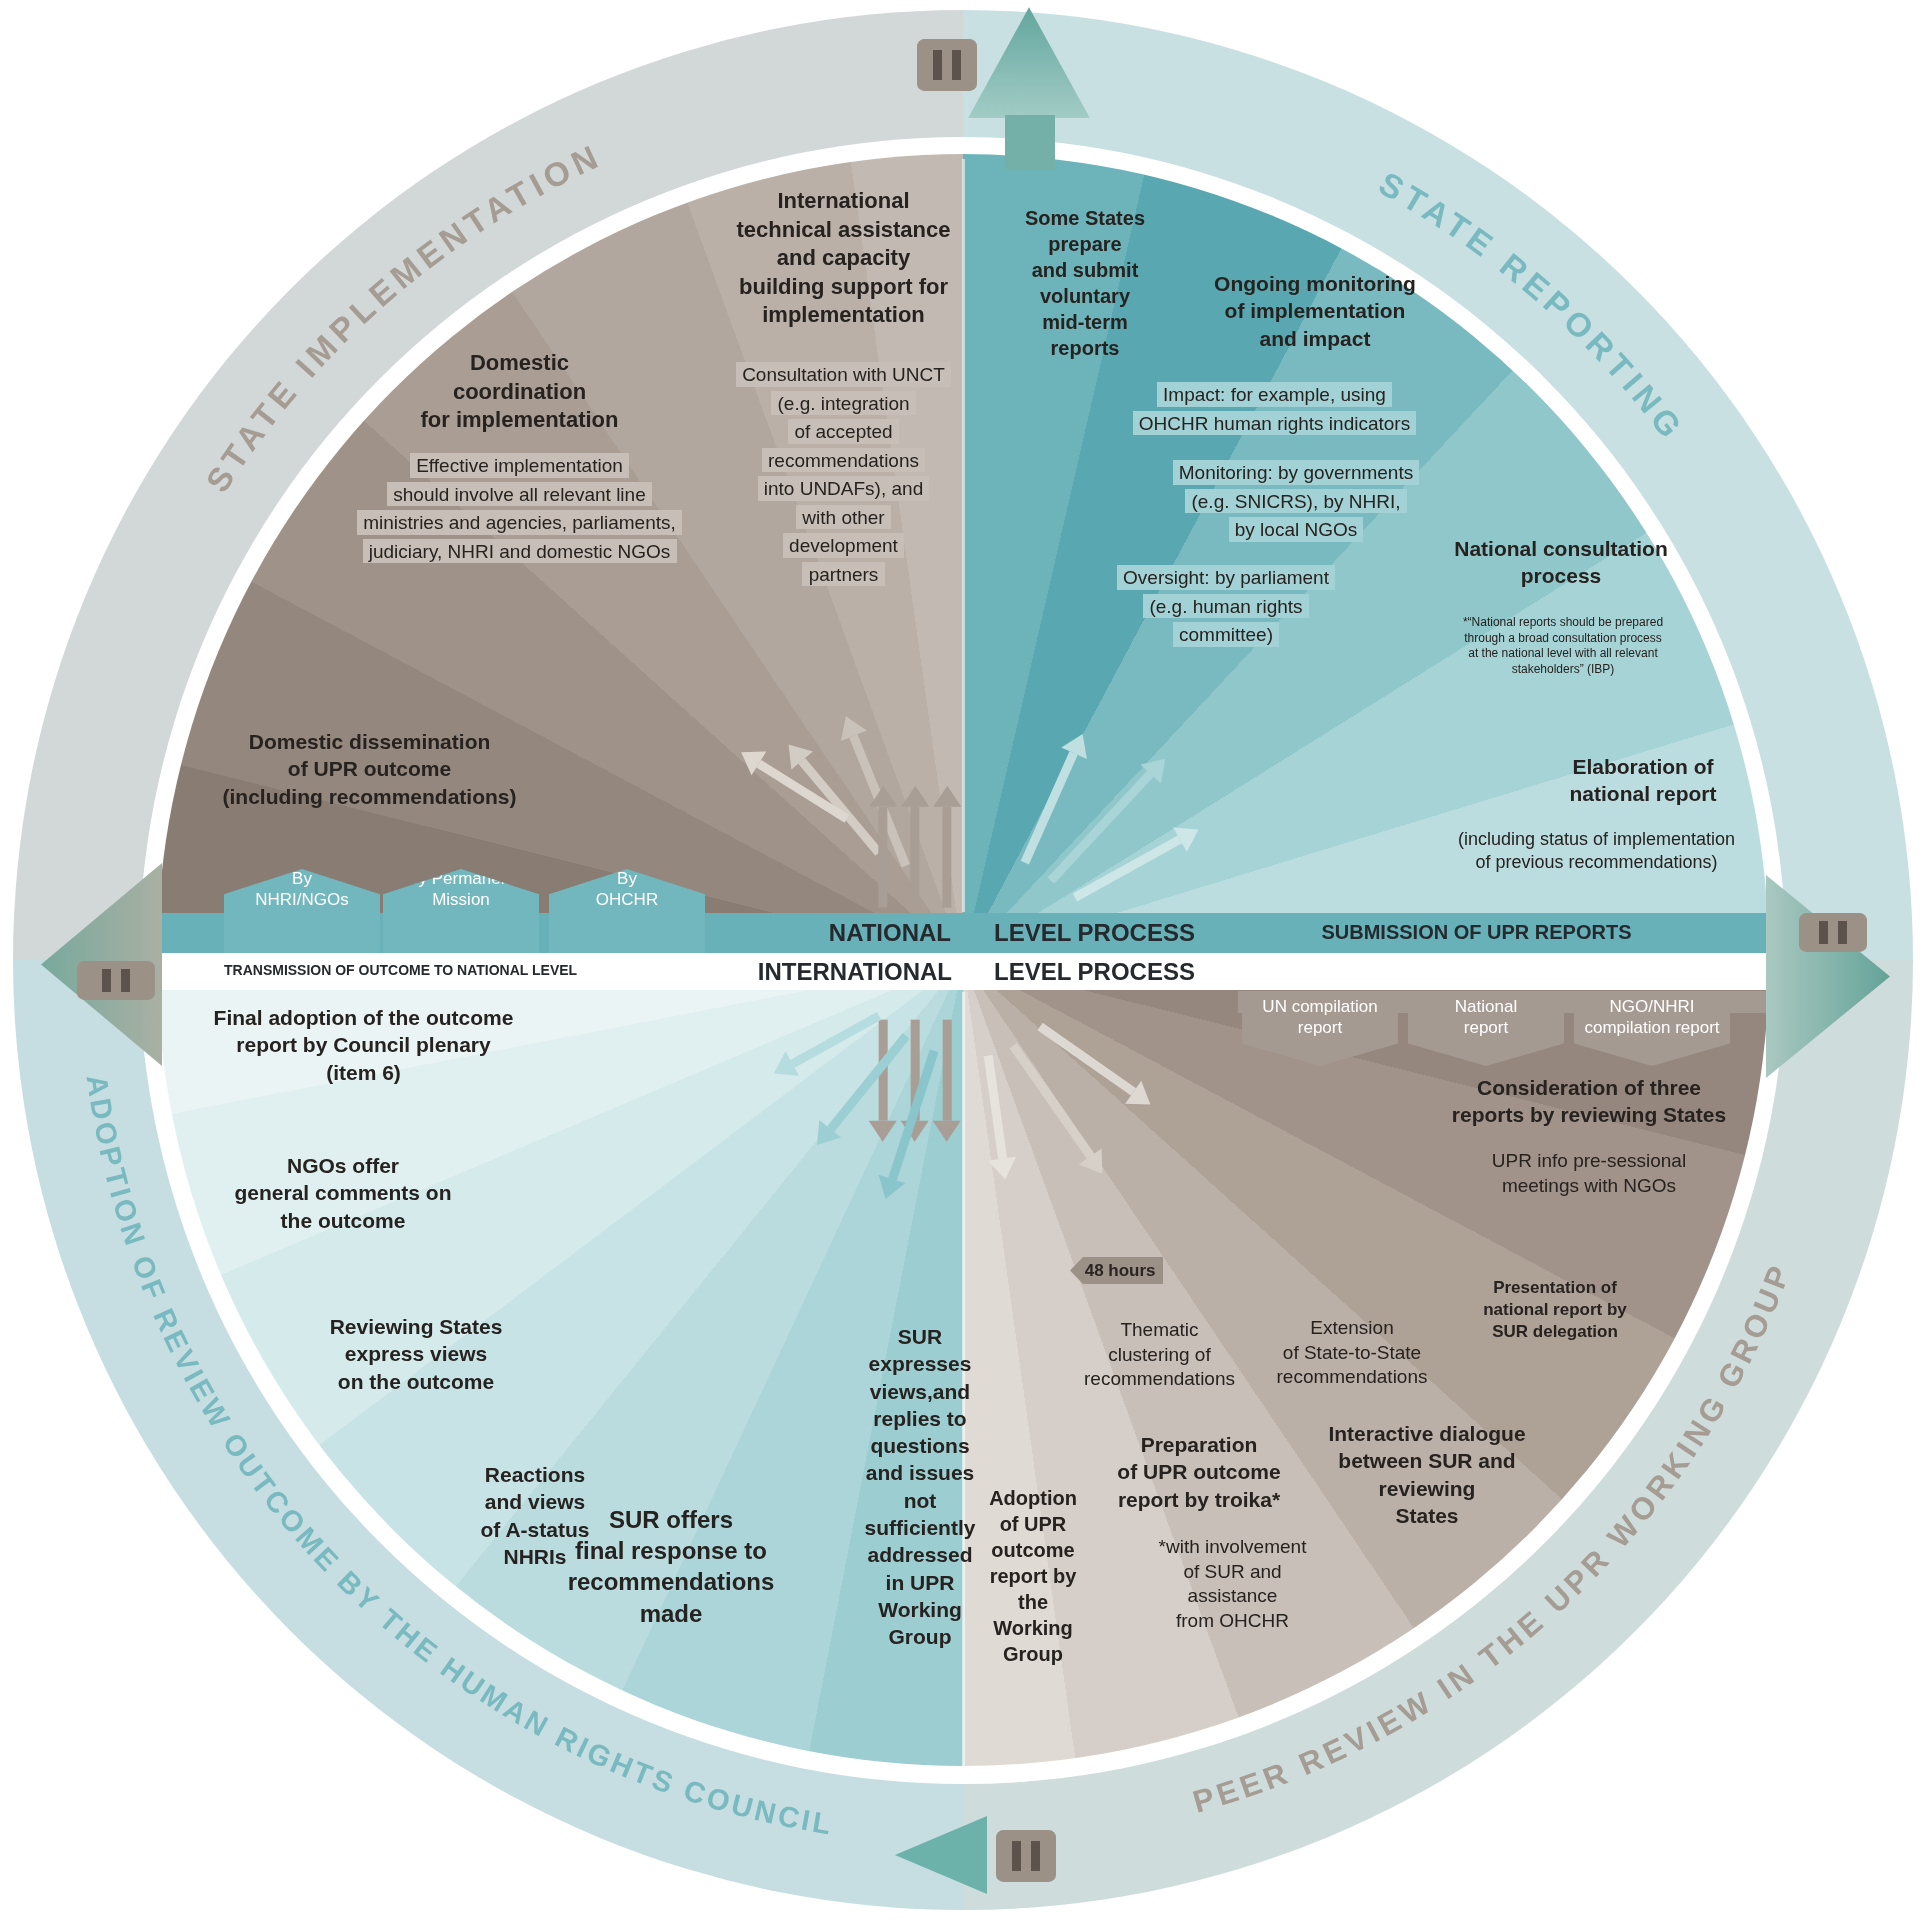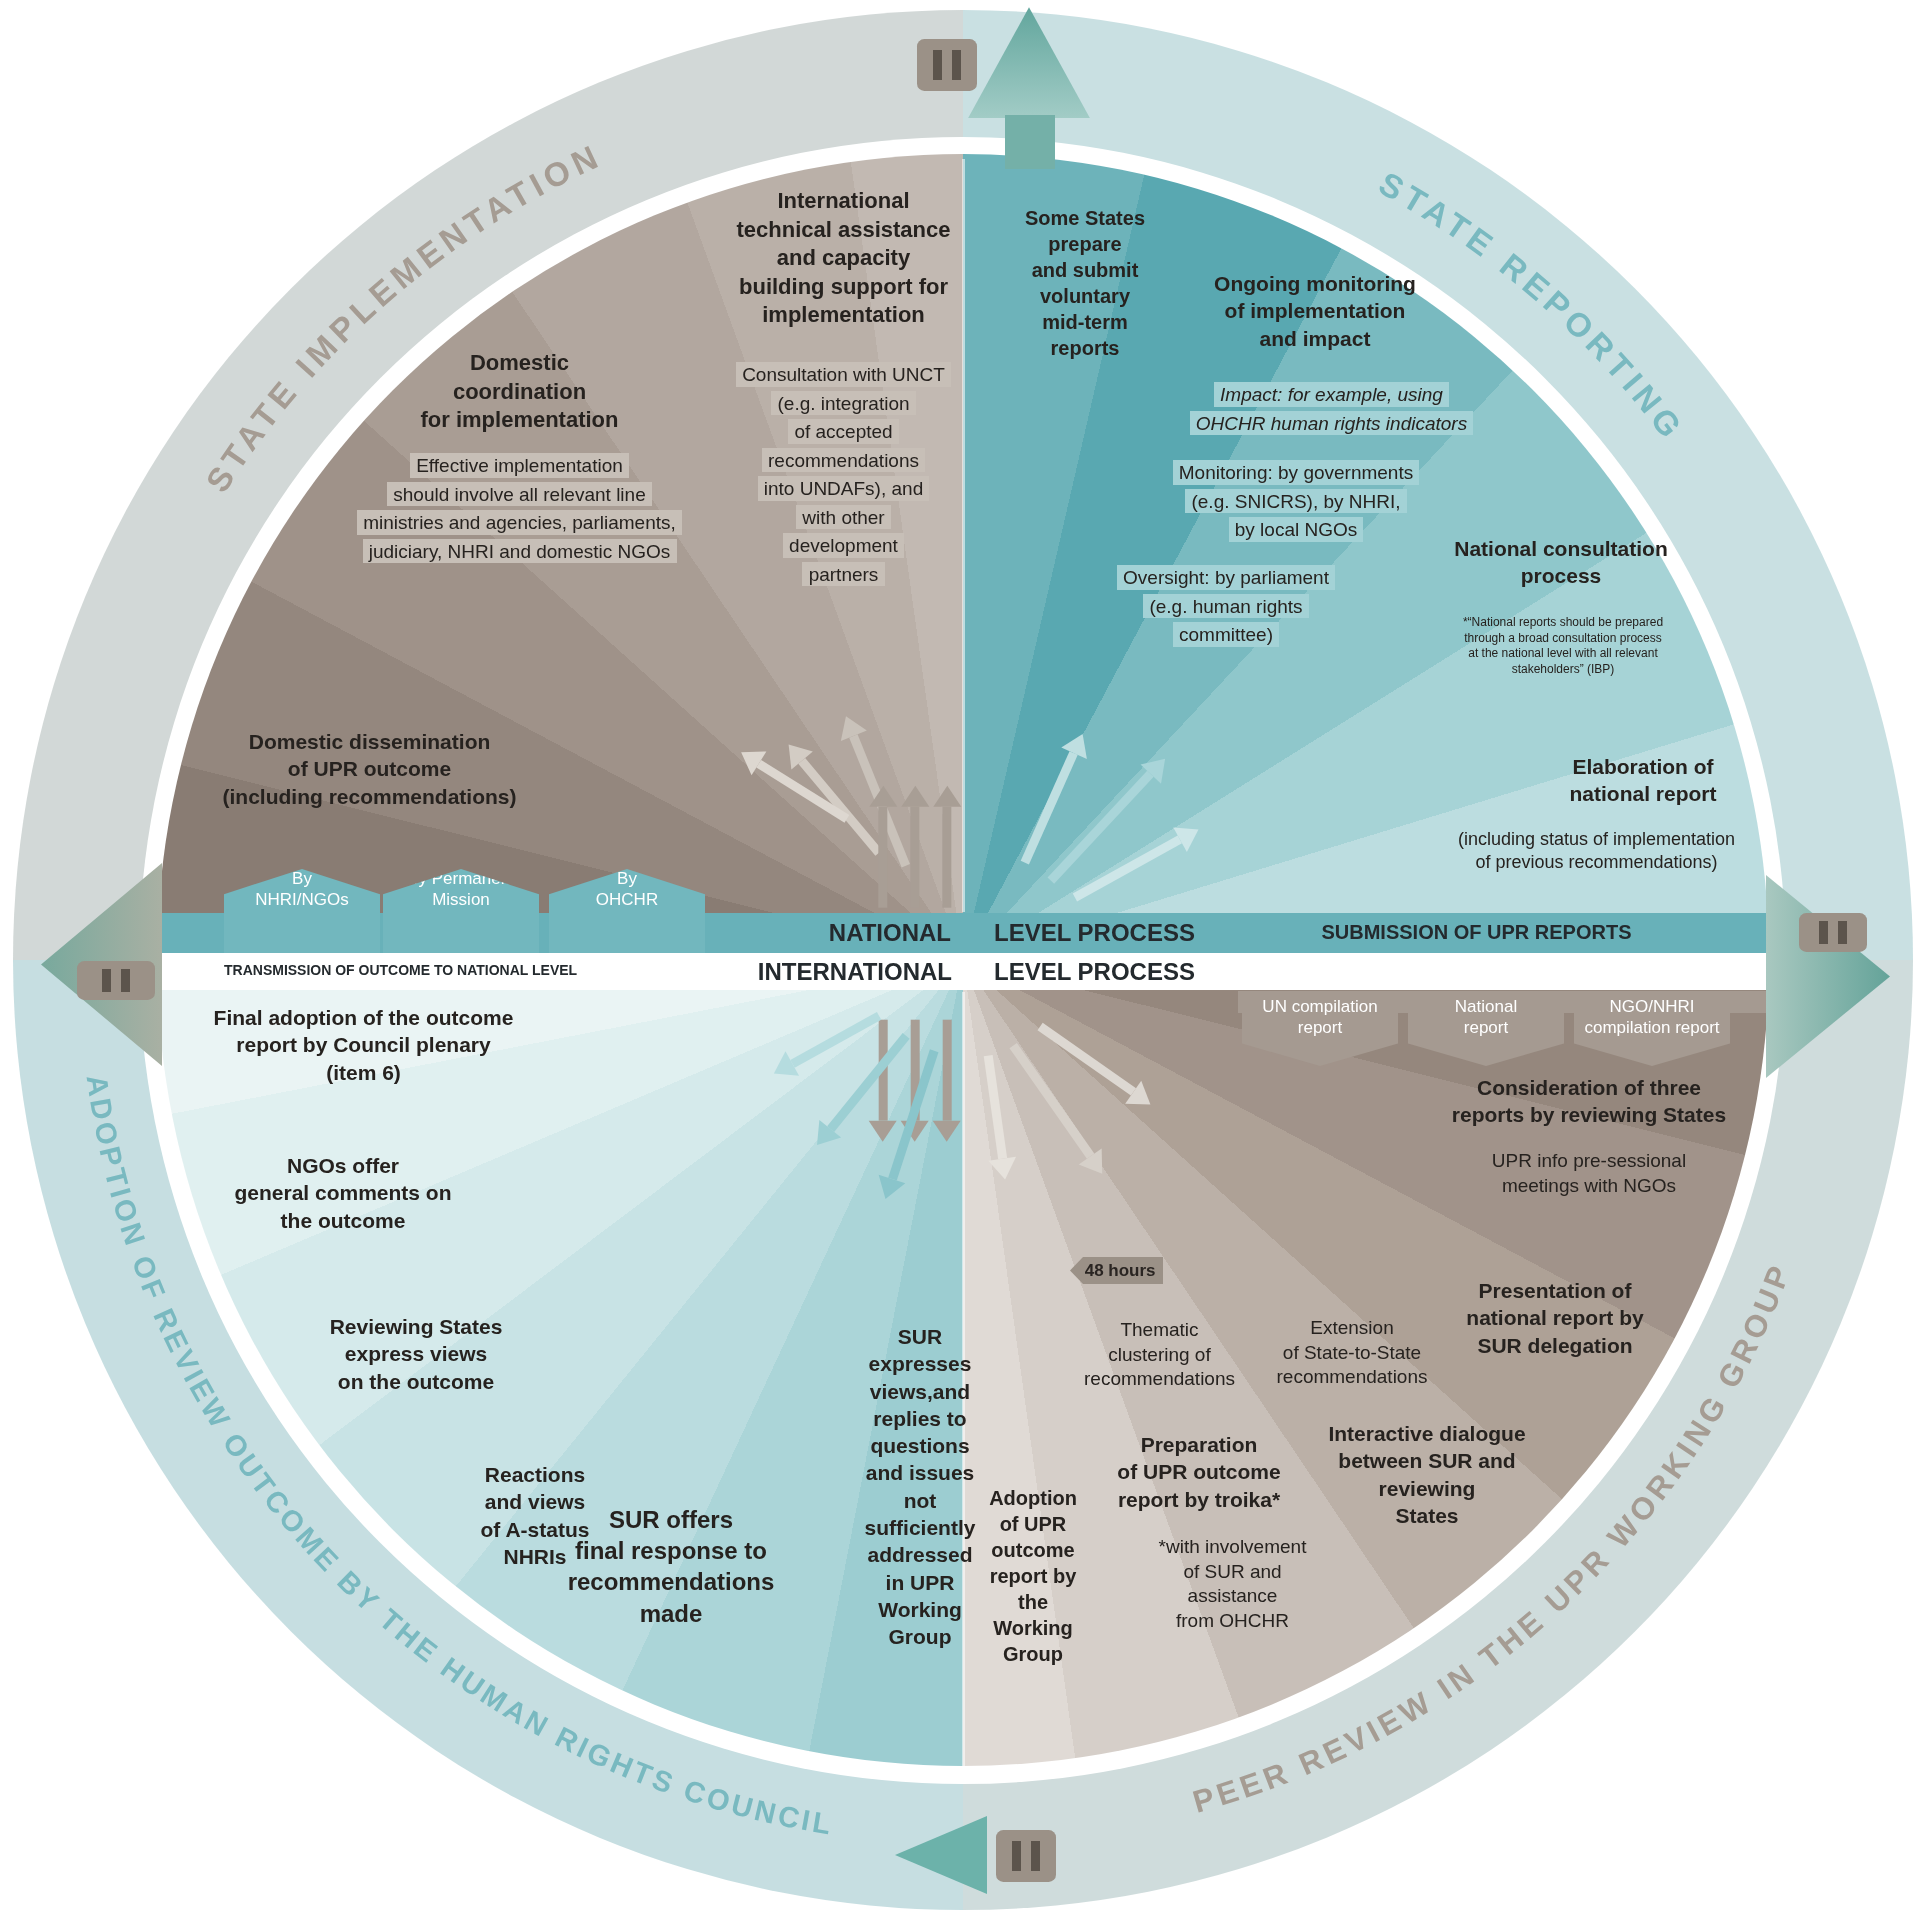--- a/index.html
+++ b/index.html
@@ -156,21 +156,21 @@
 
   <div class="tb bold lft" style="left:999px;top:205px;width:172px;font-size:20px;">Some States
 prepare
 and submit
 voluntary
 mid-term
 reports</div>
   <div class="tb bold lft" style="left:1190px;top:270px;width:250px;font-size:21px;">Ongoing monitoring
 of implementation
 and impact</div>
-  <div class="tb lft" style="left:1160px;top:381px;width:343px;font-size:19px;font-style:italic;"><span class="hl hl-teal">Impact: for example, using
+  <div class="tb lft" style="left:1103px;top:381px;width:343px;font-size:19px;"><span class="hl hl-teal">Impact: for example, using
 OHCHR human rights indicators</span></div>
   <div class="tb lft" style="left:1140px;top:459px;width:312px;font-size:19px;"><span class="hl hl-teal">Monitoring: by governments
 (e.g. SNICRS), by NHRI,
 by local NGOs</span></div>
   <div class="tb lft" style="left:1101px;top:564px;width:250px;font-size:19px;"><span class="hl hl-teal">Oversight: by parliament
 (e.g. human rights
 committee)</span></div>
   <div class="tb bold lft" style="left:1410px;top:535px;width:302px;font-size:21px;">National consultation
 process</div>
   <div class="tb lft" style="left:1329px;top:615px;width:468px;font-size:12px;">*“National reports should be prepared
@@ -179,21 +179,21 @@
 stakeholders” (IBP)</div>
   <div class="tb bold ctr" style="left:1518px;top:753px;width:250px;font-size:21px;">Elaboration of
 national report</div>
   <div class="tb ctr" style="left:1399px;top:828px;width:395px;font-size:18px;">(including status of implementation
 of previous recommendations)</div>
 
   <div class="tb bold ctr" style="left:1386px;top:1074px;width:406px;font-size:21px;">Consideration of three
 reports by reviewing States</div>
   <div class="tb ctr" style="left:1433px;top:1149px;width:312px;font-size:19px;">UPR info pre-sessional
 meetings with NGOs</div>
-  <div class="tb bold ctr" style="left:1404px;top:1277px;width:302px;font-size:21px;">Presentation of
+  <div class="tb bold ctr" style="left:1404px;top:1277px;width:302px;font-size:17px;">Presentation of
 national report by
 SUR delegation</div>
   <div class="tb bold ctr" style="left:1279px;top:1420px;width:296px;font-size:21px;">Interactive dialogue
 between SUR and
 reviewing
 States</div>
   <div class="tb ctr" style="left:1240px;top:1316px;width:224px;font-size:19px;">Extension
 of State-to-State
 recommendations</div>
   <div class="tb ctr" style="left:1053px;top:1318px;width:213px;font-size:19px;">Thematic

